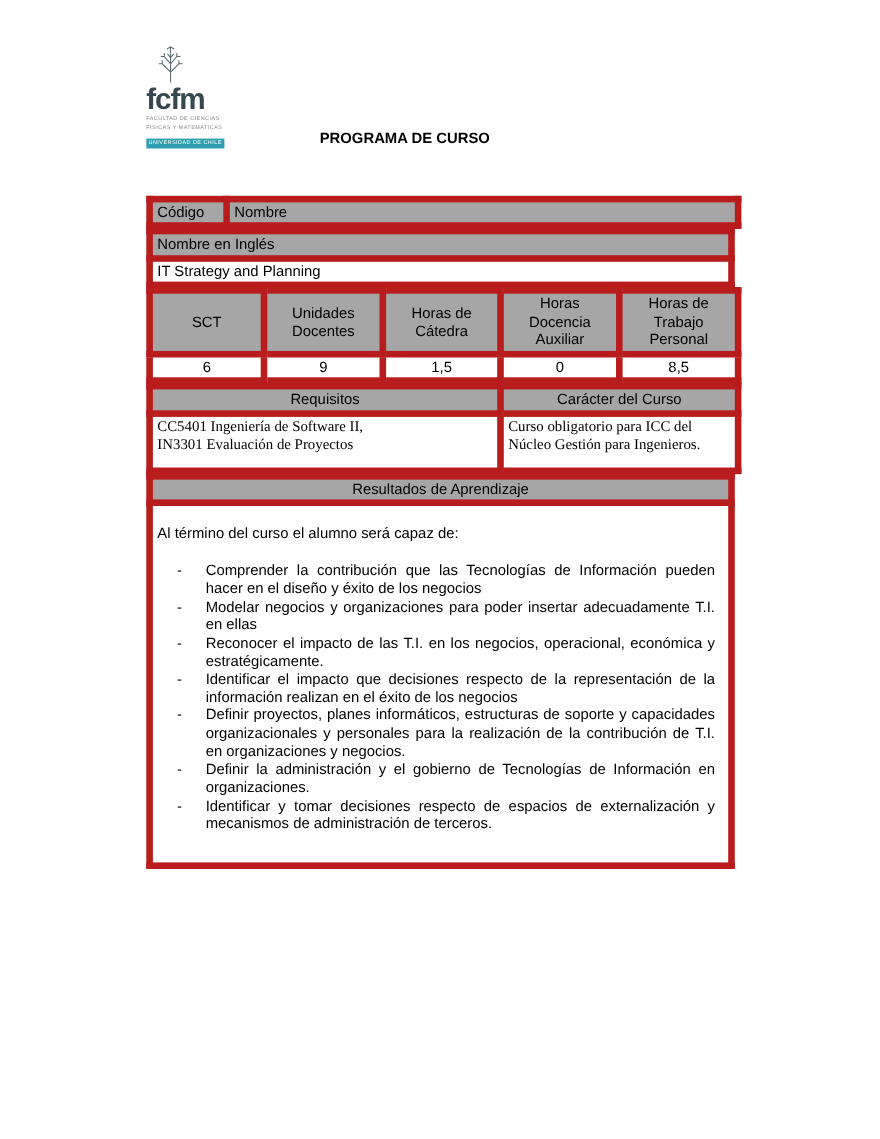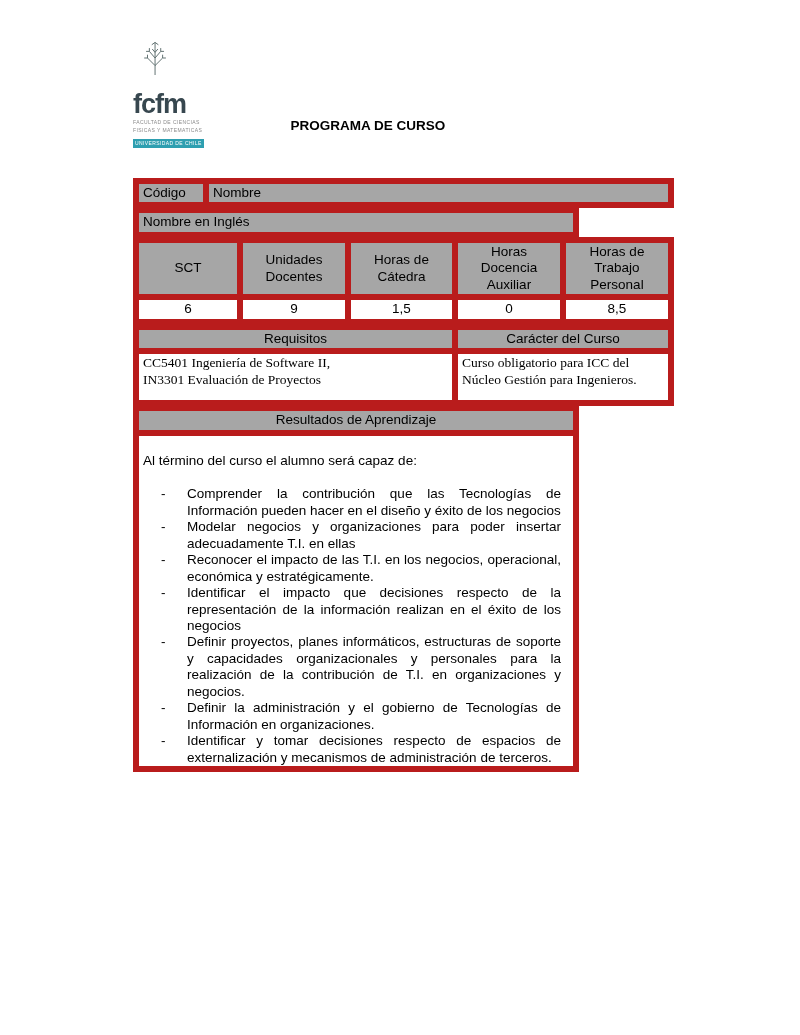--- a/index.html
+++ b/index.html
@@ -11,34 +11,34 @@
     font-size: 13.5px;
     color: #000;
     overflow: hidden;
   }
 
   
   .logo { position: absolute; left: 133px; top: 40px; width: 80px; }
   .logo-tree { display: block; margin-left: 6px; }
   .logo-acronym {
     font-size: 27px; font-weight: bold; letter-spacing: -1px;
-    color: #37474f; line-height: 1; margin-top: 15px;
+    color: #37474f; line-height: 1; margin-top: 1px;
   }
   .logo-line { font-size: 5px; color: #8a8a8a; letter-spacing: 0.4px; line-height: 1.3; margin-top: 1px; }
   .logo-uni { background: #2e9fb0; color: #fff; display: inline-block; padding: 1px 2px; margin-top: 2px; }
 
   
   .doc-title {
     position: absolute; top: 118px; left: 0; width: 736px;
     text-align: center; font-weight: bold; font-size: 13.5px;
   }
 
   
   .tables { position: absolute; left: 133px; top: 178px; width: 535px; }
-  table { border-collapse: collapse; width: 446px; table-layout: fixed; }
+  table { border-collapse: collapse; width: 535px; table-layout: fixed; }
   table + table { margin-top: -1px; }
   td {
     border: 6px solid #b91c1c;
     padding: 1px 4px;
     vertical-align: top;
     line-height: 1.22;
     height: 18px;
   }
   .gray { background: #a6a6a6; }
   .center { text-align: center; }
@@ -96,20 +96,23 @@
       <td class="gray">Nombre</td>
     </tr>
   </tbody>
     </table>
 
   <table>
     <tbody>
         <tr>
       <td class="gray">Nombre en Inglés</td>
     </tr>
+    <tr>
+      <td>IT Strategy and Planning</td>
+    </tr>
   </tbody>
     </table>
 
   <table>
     <colgroup>
       <col style="width:104px">
         <col style="width:108px">
         <col style="width:107px">
       <col style="width:108px">
         <col style="width:108px">

